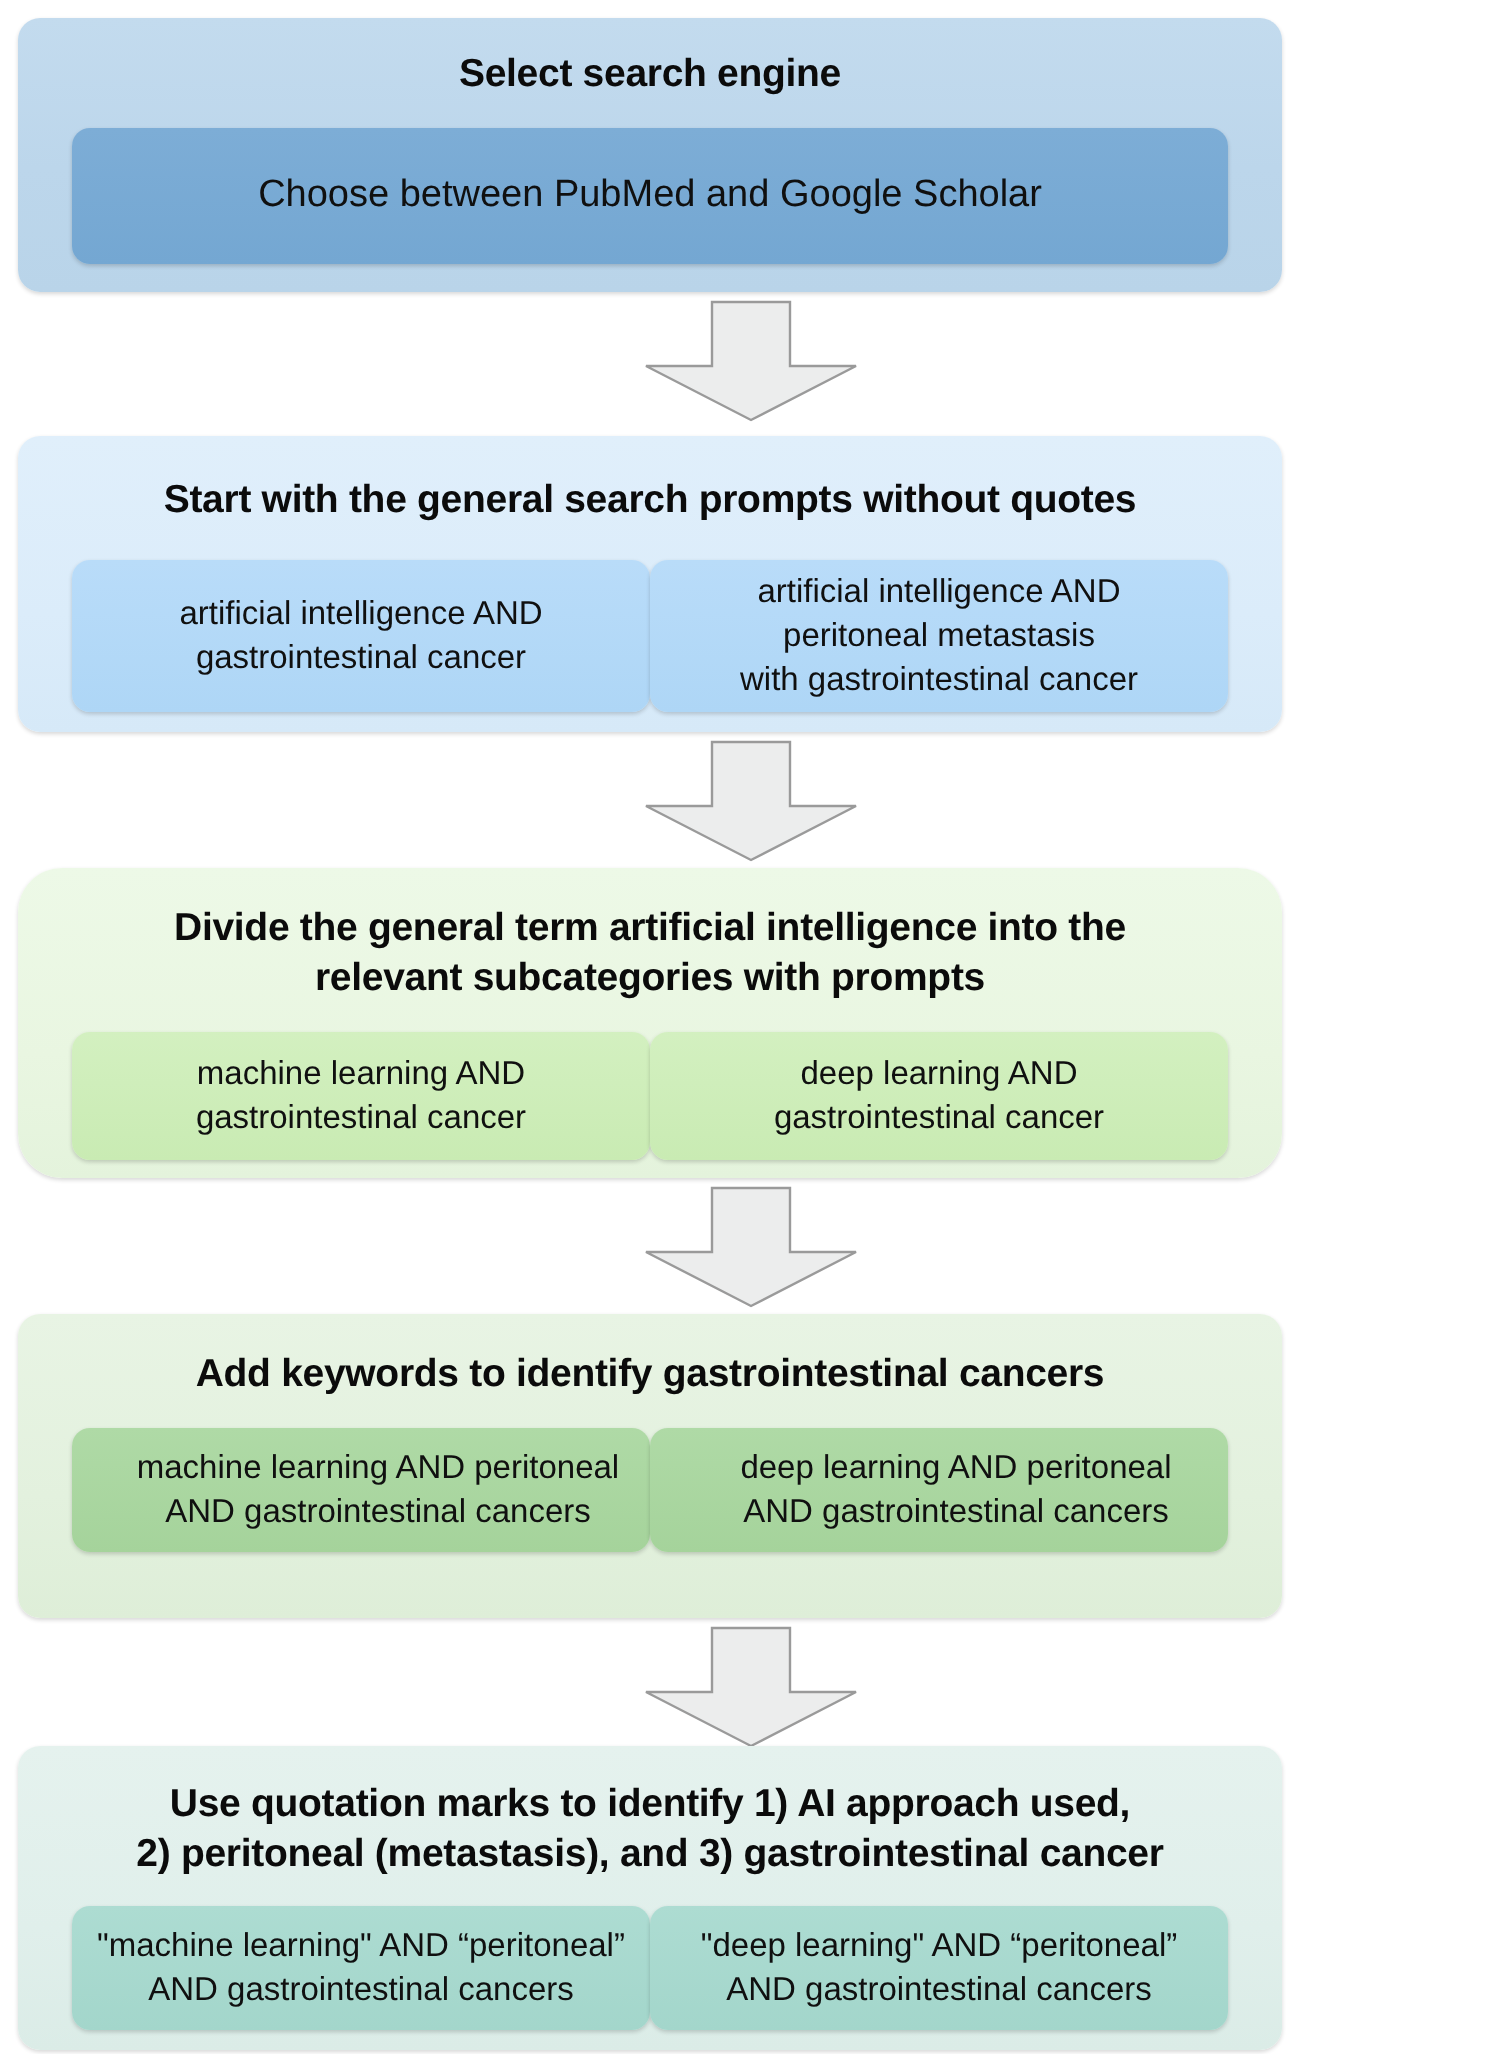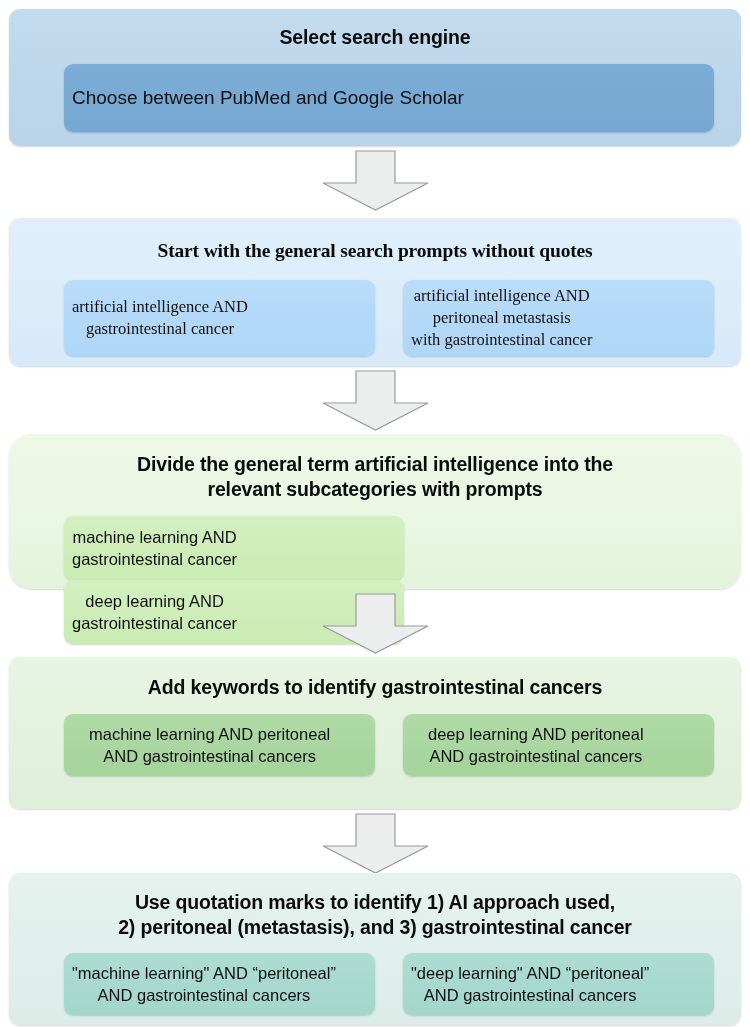--- a/index.html
+++ b/index.html
@@ -16,21 +16,21 @@
   }
   #flowchart {
     position: relative;
     width: 750px;
     height: 1027px;
     box-sizing: border-box;
   }
   .stage {
     position: absolute;
     left: 9px;
-    width: 732px;
+    width: 632px;
     box-sizing: border-box;
     border-radius: 11px;
     box-shadow: 0 1px 2px rgba(0,0,0,0.16);
   }
   .stage-title {
     text-align: center;
     font-weight: bold;
     font-size: 19.5px;
     line-height: 25px;
     letter-spacing: -0.15px;
@@ -43,28 +43,27 @@
     justify-content: space-between;
     align-items: stretch;
     padding: 0 27px;
     box-sizing: border-box;
   }
   .substage {
     box-sizing: border-box;
     border-radius: 9px;
     display: flex;
     align-items: center;
-    justify-content: flex-start;
+    justify-content: center;
     text-align: center;
     font-size: 16.5px;
     line-height: 22px;
     color: #101010;
     box-shadow: 0 1px 2px rgba(0,0,0,0.18);
     padding: 6px 8px;
-    margin-left: 28px;
   }
   .substage.full {
     width: 100%;
   }
   .substage.half {
     width: 340px;
   }
 
   
   #stage-1 {
@@ -78,38 +77,37 @@
     height: 68px;
     background: linear-gradient(180deg, #7dadd6 0%, #74a7d2 100%);
     font-size: 19px;
   }
 
   
   #stage-2 {
     top: 218px;
     height: 148px;
     background: linear-gradient(180deg, #e0effb 0%, #dbecfa 60%, #d6e9f8 100%);
-    font-family: Liberation Serif, serif;
   }
   #stage-2 .stage-title { padding-top: 20px; }
   #stage-2 .substage-row { margin-top: 17px; }
   #stage-2 .substage {
     height: 76px;
     background: linear-gradient(180deg, #b9dcf9 0%, #aed6f6 100%);
   }
 
   
   #stage-3 {
     top: 434px;
     height: 155px;
     background: linear-gradient(180deg, #edf9e7 0%, #e9f6e1 60%, #e4f3dc 100%);
     border-radius: 22px;
   }
   #stage-3 .stage-title { padding-top: 18px; }
-  #stage-3 .substage-row { margin-top: 14px; flex-direction: column; }
+  #stage-3 .substage-row { margin-top: 14px; }
   #stage-3 .substage {
     height: 64px;
     background: linear-gradient(180deg, #d3f0c0 0%, #c9ebb3 100%);
   }
 
   
   #stage-4 {
     top: 657px;
     height: 152px;
     background: linear-gradient(180deg, #e8f4e4 0%, #e3f1de 60%, #deeed8 100%);

